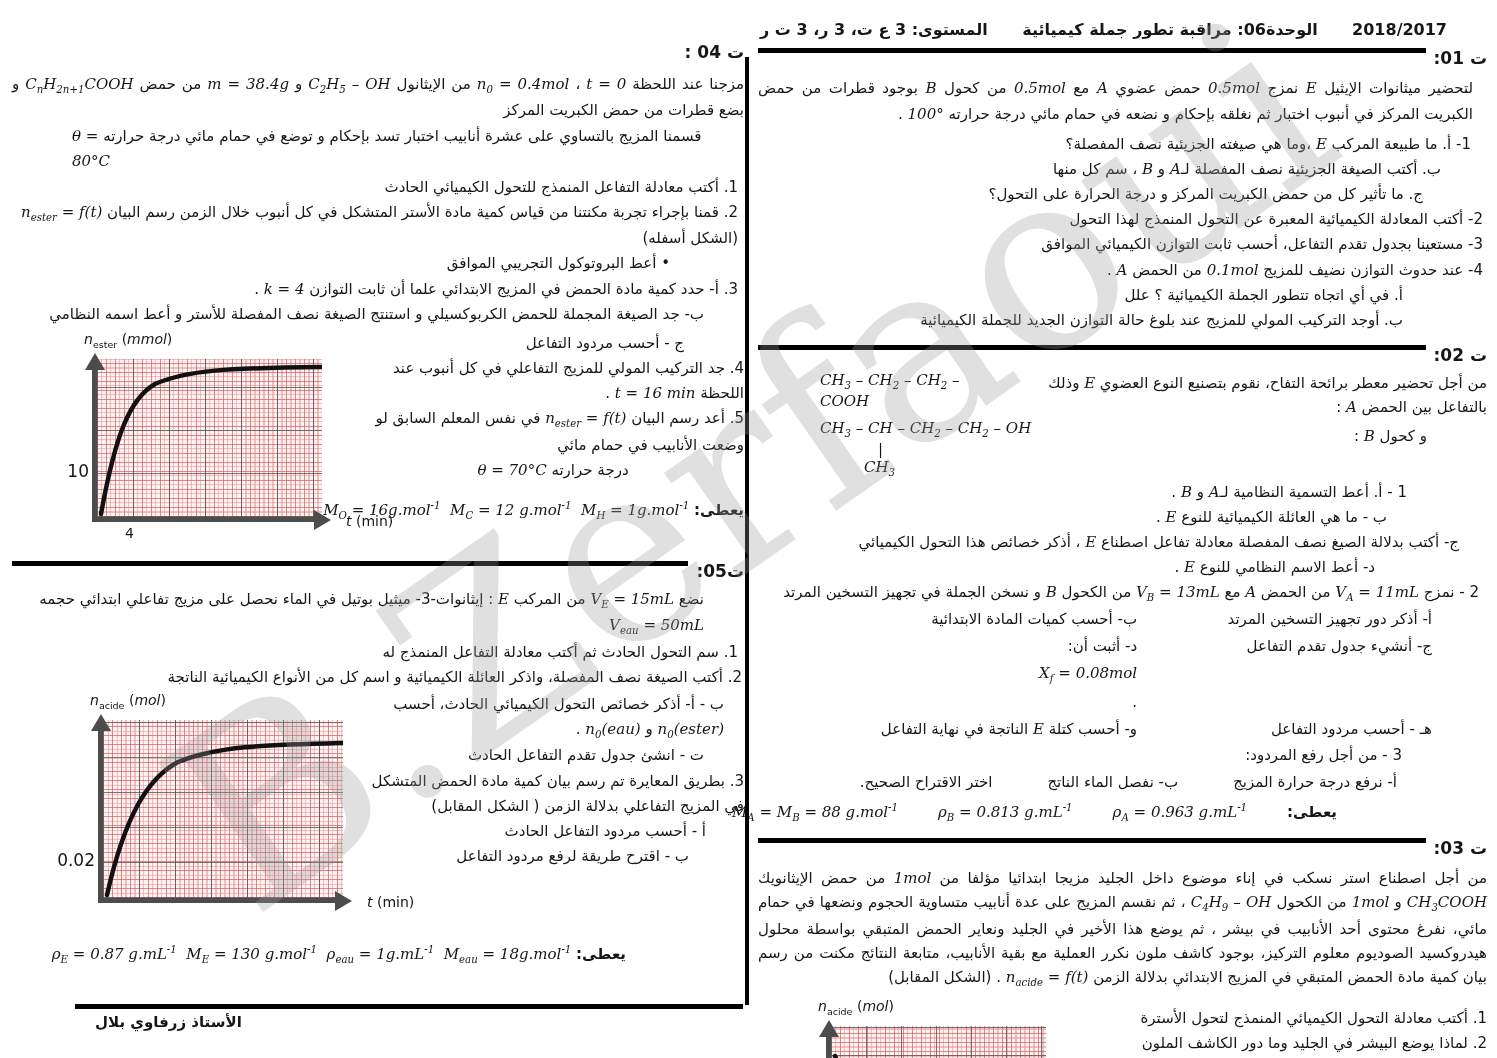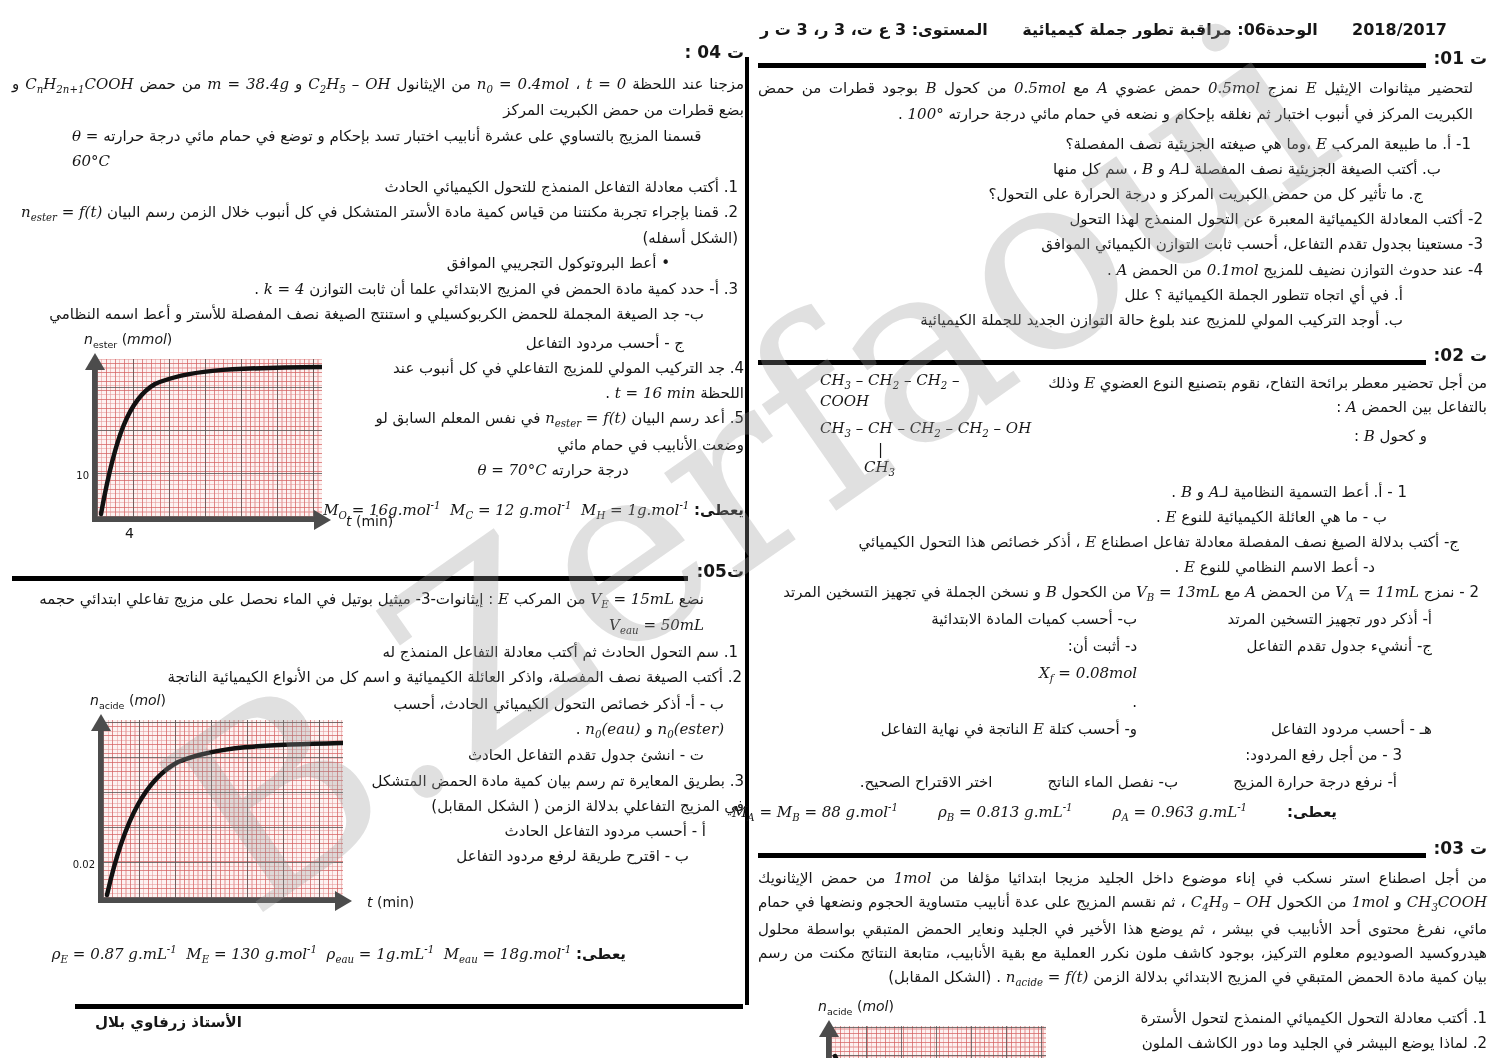--- a/index.html
+++ b/index.html
@@ -3,21 +3,21 @@
 <meta charset="utf-8">
 <style>
   html,body{margin:0;padding:0;background:#888;}
   .page{position:relative;width:1497px;height:1058px;background:#ffffff;
         font-family:"DejaVu Sans",sans-serif;color:#161616;overflow:hidden;margin:0 auto;}
   .rtl{direction:rtl;text-align:right;}
   .m{font-family:"DejaVu Serif",serif;font-style:italic;}
   sub{font-size:68%;}  sup{font-size:68%;}
   b{font-weight:bold;}
   
-  .sec{display:flex;direction:rtl;align-items:flex-end;gap:8px;font-weight:bold;font-size:17px;}
+  .sec{display:flex;direction:rtl;align-items:flex-start;gap:8px;font-weight:bold;font-size:17px;}
   .sec .rule{flex:1;height:5px;background:#000;}
   
   .hdr{position:absolute;left:760px;right:50px;top:20px;display:flex;direction:rtl;
        justify-content:space-between;font-size:16px;font-weight:bold;}
   
   .col{position:absolute;font-size:15px;}
   .col-r{left:758px;top:48px;width:729px;}
   .col-l{left:12px;top:42px;width:732px;}
   .vline{position:absolute;left:745px;top:57px;width:4px;height:948px;background:#000;}
   .p{line-height:1.72;}
@@ -47,21 +47,21 @@
           repeating-linear-gradient(0deg,rgba(210,90,90,.55) 0 1px,transparent 1px 9px),
           repeating-linear-gradient(90deg,rgba(228,150,150,.55) 0 1px,transparent 1px 4.5px),
           repeating-linear-gradient(0deg,rgba(228,150,150,.55) 0 1px,transparent 1px 4.5px);}
   .curve{position:absolute;left:0;top:0;}
   .arr-up{position:absolute;left:-12px;top:-16px;width:0;height:0;
           border:10px solid transparent;border-bottom:17px solid #4c4c4c;}
   .arr-right{position:absolute;right:-19px;bottom:-13px;width:0;height:0;
           border:10px solid transparent;border-left:17px solid #4c4c4c;}
   .ylab{position:absolute;font-size:14px;direction:ltr;white-space:nowrap;}
   .xlab{position:absolute;left:calc(100% + 24px);bottom:-12px;font-size:14px;direction:ltr;white-space:nowrap;}
-  .ytick{position:absolute;right:calc(100% + 8px);font-size:10px;direction:ltr;}
+  .ytick{position:absolute;right:calc(100% + 8px);font-size:17px;direction:ltr;}
   .xtick{position:absolute;top:calc(100% + 8px);font-size:14px;direction:ltr;}
   
   .wm{position:absolute;left:-100px;top:320px;width:1700px;text-align:center;
       transform:rotate(-35deg);font-size:250px;font-family:"DejaVu Serif",serif;
       color:#9a9a9a;opacity:.30;z-index:5;pointer-events:none;white-space:nowrap;}
   
   .footrule{position:absolute;left:75px;top:1004px;width:668px;height:5px;background:#000;}
   .footer{position:absolute;left:95px;top:1013px;font-size:15px;font-weight:bold;direction:rtl;}
   .center{text-align:center;}
   .nowrap{white-space:nowrap;}
@@ -182,21 +182,21 @@
         </div>
       </div>
     </div>
   </div>
 
   <div class="col col-l rtl">
 
     <div style="font-weight:bold;font-size:17px;">ت 04 :</div>
 
     <div class="just" style="margin-top:10px;line-height:1.7;">مزجنا عند اللحظة <span dir="ltr" class="m">t = 0</span> ، <span dir="ltr" class="m">n<sub>0</sub> = 0.4mol</span> من الإيثانول <span dir="ltr" class="m">C<sub>2</sub>H<sub>5</sub> – OH</span> و <span dir="ltr" class="m">m = 38.4g</span> من حمض <span dir="ltr" class="m">C<sub>n</sub>H<sub>2n+1</sub>COOH</span> و بضع قطرات من حمض الكبريت المركز</div>
-    <div style="line-height:1.7;text-align:left;padding-left:60px;">قسمنا المزيج بالتساوي على عشرة أنابيب اختبار تسد بإحكام و توضع في حمام مائي درجة حرارته <span dir="ltr" class="m">θ = 60°C</span></div>
+    <div style="line-height:1.7;text-align:left;padding-left:60px;">قسمنا المزيج بالتساوي على عشرة أنابيب اختبار تسد بإحكام و توضع في حمام مائي درجة حرارته <span dir="ltr" class="m">θ = 80°C</span></div>
 
     <div style="line-height:1.62;">
       <div class="item" style="padding-right:6px;">1. أكتب معادلة التفاعل المنمذج للتحول الكيميائي الحادث</div>
       <div class="item" style="padding-right:6px;">2. قمنا بإجراء تجربة مكنتنا من قياس كمية مادة الأستر المتشكل في كل أنبوب خلال الزمن رسم البيان <span dir="ltr" class="m">n<sub>ester</sub> = f(t)</span> (الشكل أسفله)</div>
       <div class="item" style="padding-right:74px;">• أعط البروتوكول التجريبي الموافق</div>
       <div class="item" style="padding-right:6px;">3. أ- حدد كمية مادة الحمض في المزيج الابتدائي علما أن ثابت التوازن <span dir="ltr" class="m">k = 4</span> .</div>
       <div class="item" style="padding-right:40px;">ب- جد الصيغة المجملة للحمض الكربوكسيلي و استنتج الصيغة نصف المفصلة للأستر و أعط اسمه النظامي</div>
     </div>
 
     <div class="body" style="margin-top:4px;">

